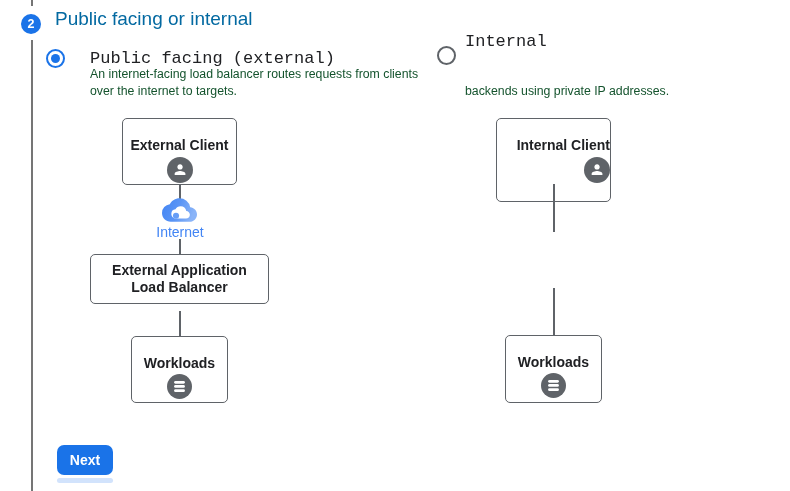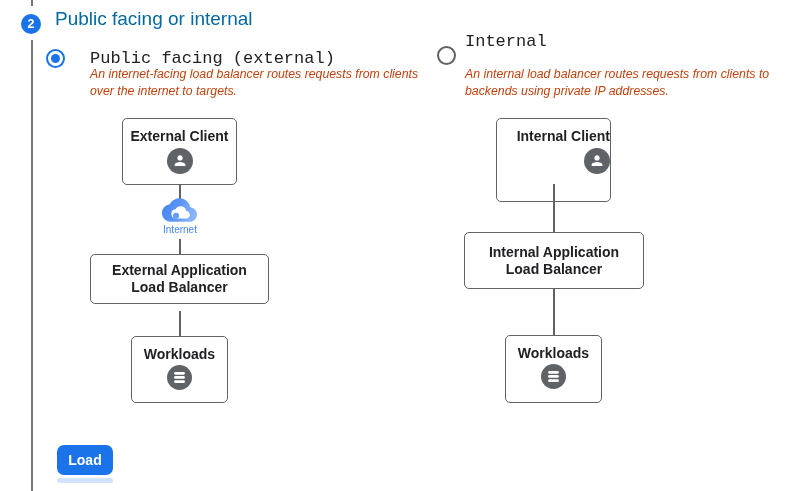--- a/index.html
+++ b/index.html
@@ -21,36 +21,36 @@
 
   
   .radio {
     width:15px; height:15px; border-radius:50%;
     display:flex; align-items:center; justify-content:center; cursor:pointer;
   }
   .radio.selected { border:2px solid #1a73e8; }
   .radio.unselected { border:2px solid #5f6368; }
   .radio-dot { width:9px; height:9px; border-radius:50%; background:#1a73e8; }
   .opt-label { font-size:17px; color:#202124; cursor:pointer;font-family:Liberation Mono, monospace; }
-  .opt-desc { font-size:12.3px; line-height:16.5px; color:#c2410c;font-style:italic; }
+  .opt-desc { font-size:12.3px; line-height:16.5px; color:#14532d; }
 
   
   .node {
     background:#fff; border:1.5px solid #5f6368; border-radius:5px;
     display:flex; flex-direction:column; align-items:center; box-sizing:border-box;
   }
   .node-label {
     font-size:14px; font-weight:bold; color:#202124; line-height:17px;
     text-align:center;
   }
-  .node.top-pad { padding-top:9px; }
+  .node.top-pad { padding-top:18px; }
   .node.center { justify-content:center; }
   .connector { width:2px; background:#5f6368; }
   .icon-circle { margin-top:3px; }
-  .internet-label { font-size:10px; color:#4285f4; text-align:center; }
+  .internet-label { font-size:14px; color:#4285f4; text-align:center; }
 
   
   .next-btn {
     left:57px; top:445px; width:56px; height:30px; background:#1a73e8; color:#fff;
     border:none; border-radius:7px; font-size:14px; font-weight:bold;
     font-family:"Liberation Sans", sans-serif;
     display:flex; align-items:center; justify-content:center; cursor:pointer;
   }
   .focus-strip { left:57px; top:478px; width:56px; height:5px; background:#d2e3fc; border-radius:3px; }
 </style>
@@ -71,21 +71,21 @@
   </div>
   <div class="abs opt-label" style="left:90px; top:49px;">Public facing (external)</div>
   <div class="abs opt-desc" style="left:90px; top:66px; width:330px;">
     <span>An internet-facing load balancer routes requests from clients</span><br>
     <span>over the internet to targets.</span>
   </div>
 
   <div class="abs radio unselected" style="left:437px; top:46px;"></div>
   <div class="abs opt-label" style="left:465px; top:32px;">Internal</div>
   <div class="abs opt-desc" style="left:465px; top:66px; width:310px;">
-    <span>An internal load balancer routes requests from clients to</span><br>
+    <br>
     <span>backends using private IP addresses.</span>
   </div>
 
   <div class="abs node top-pad" style="left:122px; top:118px; width:115px; height:67px;">
     <div class="node-label">External Client</div>
     <svg class="icon-circle" width="26" height="26" viewBox="0 0 24 24">
       <circle cx="12" cy="12" r="12" fill="#5f6368"></circle>
       <g transform="translate(4.6,4.2) scale(0.62)" fill="#ffffff">
         <path d="M12 12c2.21 0 4-1.79 4-4s-1.79-4-4-4-4 1.79-4 4 1.79 4 4 4zm0 2c-2.67 0-8 1.34-8 4v2h16v-2c0-2.66-5.33-4-8-4z"></path>
       </g>
@@ -133,34 +133,31 @@
     <svg class="icon-circle" width="26" height="26" viewBox="0 0 24 24">
       <circle cx="12" cy="12" r="12" fill="#5f6368"></circle>
       <g transform="translate(4.6,4.2) scale(0.62)" fill="#ffffff">
         <path d="M12 12c2.21 0 4-1.79 4-4s-1.79-4-4-4-4 1.79-4 4 1.79 4 4 4zm0 2c-2.67 0-8 1.34-8 4v2h16v-2c0-2.66-5.33-4-8-4z"></path>
       </g>
     </svg>
   </div>
 
   <div class="abs connector" style="left:552.5px; top:184px; height:48px;"></div>
 
-  <div class="abs node center" style="left:464px; top:232px; width:180px; height:57px;">
-    <div class="node-label" style="width:150px;">Internal Application Load Balancer</div>
-  </div>
 
   <div class="abs connector" style="left:552.5px; top:288px; height:47px;"></div>
 
   <div class="abs node top-pad" style="left:505px; top:335px; width:97px; height:68px;">
     <div class="node-label">Workloads</div>
     <svg class="icon-circle" style="margin-top:2px;" width="25" height="25" viewBox="0 0 24 24">
       <circle cx="12" cy="12" r="12" fill="#5f6368"></circle>
       <g fill="#ffffff">
         <rect x="6.8" y="6.6" width="10.4" height="2.7" rx="1.3"></rect>
         <rect x="6.8" y="10.6" width="10.4" height="2.7" rx="1.3"></rect>
         <rect x="6.8" y="14.6" width="10.4" height="2.7" rx="1.3"></rect>
       </g>
     </svg>
   </div>
 
-  <button class="abs next-btn">Load</button>
+  <button class="abs next-btn">Next</button>
   <div class="abs focus-strip"></div>
 
 </div>
 
 </body></html>

